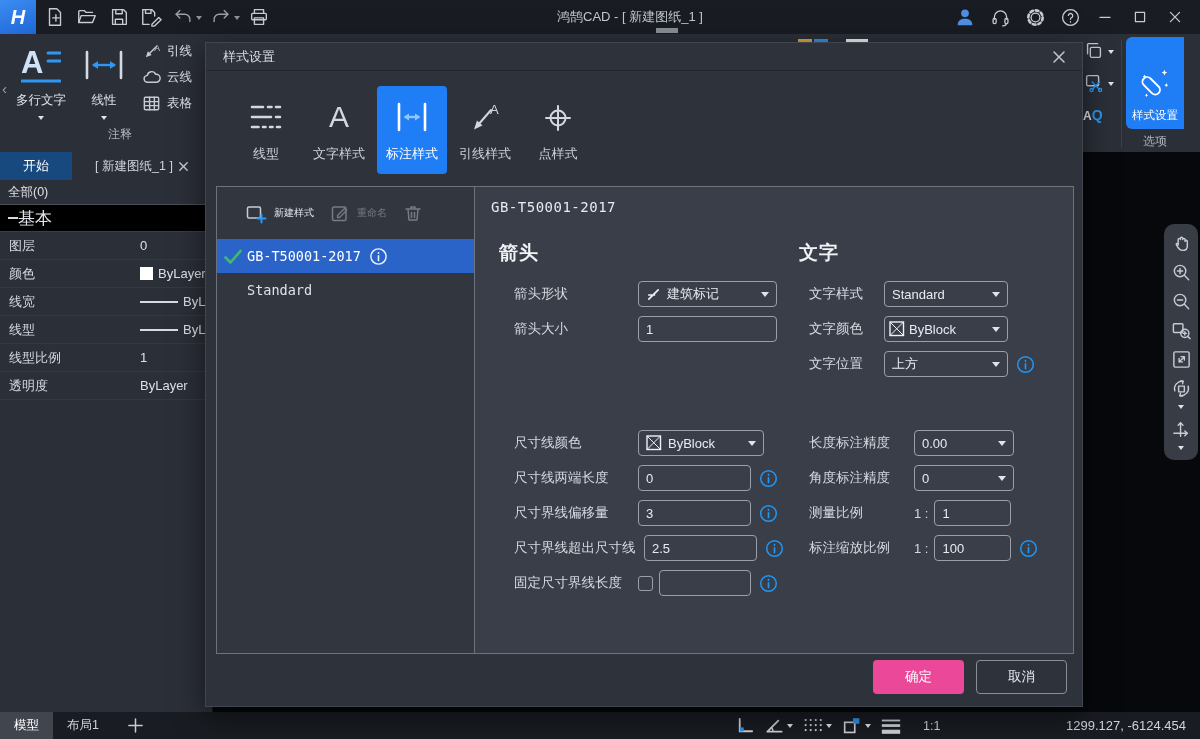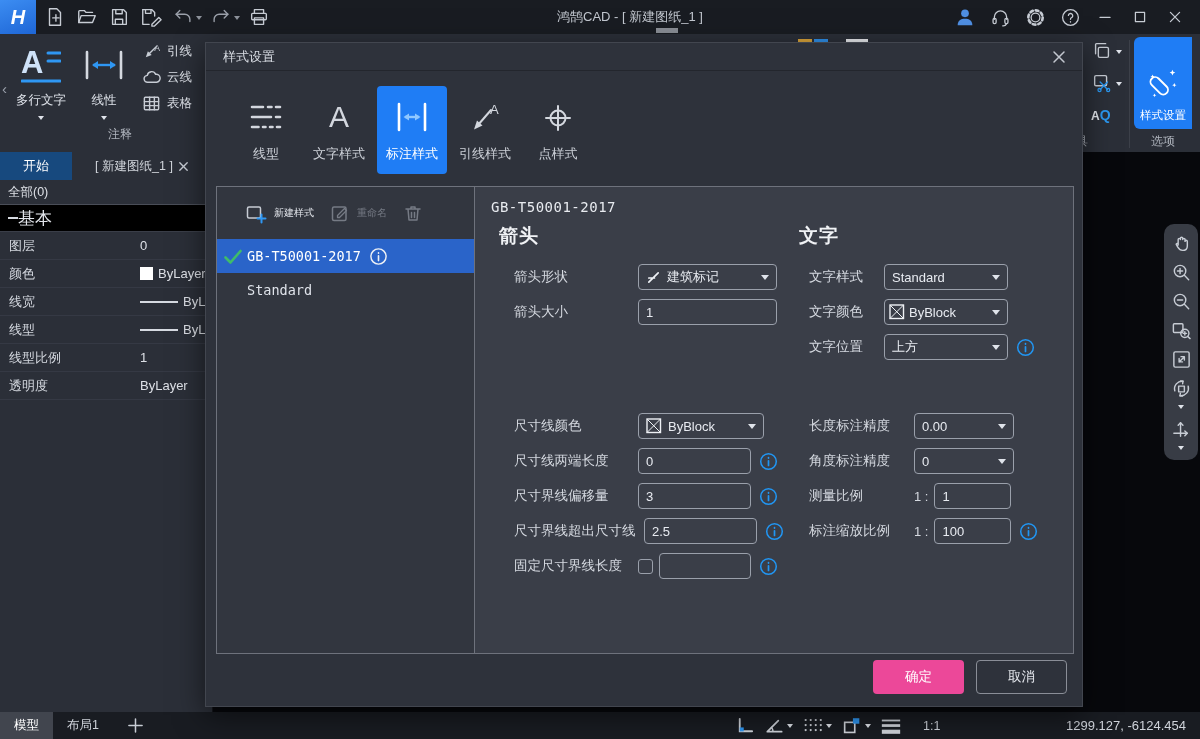--- a/index.html
+++ b/index.html
@@ -26,21 +26,21 @@
   .ribbon{position:absolute;left:0;top:34px;width:1200px;height:118px;background:#2b2f38}
   .chev{position:absolute;left:2px;top:46px;color:#9aa0ab;font-size:15px}
   .rb-annotate{position:absolute;left:10px;top:0;height:118px;display:flex}
   .rb-block{display:flex;flex-direction:column;align-items:center;margin-top:7px}
   .rb-block .rb-iconbox{height:48px;display:flex;align-items:center;justify-content:center}
   .rb-block .rb-label{font-size:12.5px;color:#dde1e8;margin-top:3px;white-space:nowrap}
   .rb-block .caret{margin-top:5px}
   .rb-minicol{display:flex;flex-direction:column;margin:8px 0 0 14px;gap:7px}
   .rb-minirow{display:flex;align-items:center;gap:6px;font-size:12.5px;color:#dde1e8;white-space:nowrap}
   .rb-group-label{position:absolute;left:88px;top:92px;width:44px;text-align:center;font-size:12px;color:#aeb3bc}
-  .rb-right{position:absolute;right:8px;top:0;width:120px;height:118px}
+  .rb-right{position:absolute;right:16px;top:0;width:120px;height:118px}
   .rb-divider{position:absolute;right:62px;top:6px;width:1px;height:108px;background:#3c4049}
   .rb-icol{position:absolute;right:70px;top:4px;display:flex;flex-direction:column;gap:6px}
   .rb-irow{display:flex;align-items:center;gap:3px;height:26px}
   .aq{font-weight:bold;font-size:12px;color:#e3e6ec}
   .aq b{color:#2b98f0;font-size:14px}
   .style-btn{position:absolute;right:0;top:3px;width:58px;height:92px;background:#1f7df5;border-radius:6px 0 0 6px;
     display:flex;flex-direction:column;align-items:center;justify-content:flex-end;padding-bottom:6px;gap:6px}
   .style-btn .sb-label{font-size:11.5px;color:#fff;white-space:nowrap}
   .rb-opt-label{position:absolute;right:0;top:99px;width:58px;text-align:center;font-size:12px;color:#aeb3bc}
   .rb-tools-label{position:absolute;right:104px;top:99px;font-size:12px;color:#aeb3bc}
@@ -87,21 +87,21 @@
   .list-toolbar{height:52px;display:flex;align-items:center;padding-left:28px;gap:16px}
   .lt-btn{display:flex;align-items:center;gap:7px;font-size:10px;color:#e3e6ec;white-space:nowrap}
   .lt-btn.disabled{color:#767b85}
   .list-item{position:relative;height:34px;display:flex;align-items:center;padding-left:30px;font-size:13.5px;color:#dfe3ea;
     font-family:"DejaVu Sans Mono","Liberation Mono",monospace;gap:8px;white-space:nowrap}
   .list-item.selected{background:#2a64c9;color:#fff}
   .list-item .check{position:absolute;left:6px;top:9px}
   
   .style-form{flex:1;padding:12px 0 0 16px;overflow:hidden}
   .form-heading{font-family:"DejaVu Sans Mono","Liberation Mono",monospace;font-size:14px;color:#e8ebf0;letter-spacing:.5px;height:24px}
-  .form-grid{display:flex;}
+  .form-grid{display:flex;margin-top:17px}
   .fcol1{width:300px;flex:none}
   .fcol2{width:276px;flex:none}
   .fsec h3{margin-left:8px;font-size:19px;color:#f0f2f5;font-weight:bold;margin-bottom:15px;letter-spacing:1px}
   .fsec-top{height:190px}
   .frow{display:flex;align-items:center;margin-bottom:9px;padding-left:23px;white-space:nowrap}
   .fcol2 .frow{padding-left:18px}
   .flabel{min-width:124px;font-size:13.5px;color:#d5d9e0}
   .fcol2 .fsec-text .flabel{min-width:75px}
   .fcol2 .fsec-other .flabel{min-width:105px}
   .drop{height:26px;border:1px solid #9aa0ab;border-radius:4px;background:#3a3e48;display:flex;align-items:center;padding:0 7px;gap:6px;color:#e8ebf1;font-size:13px}

